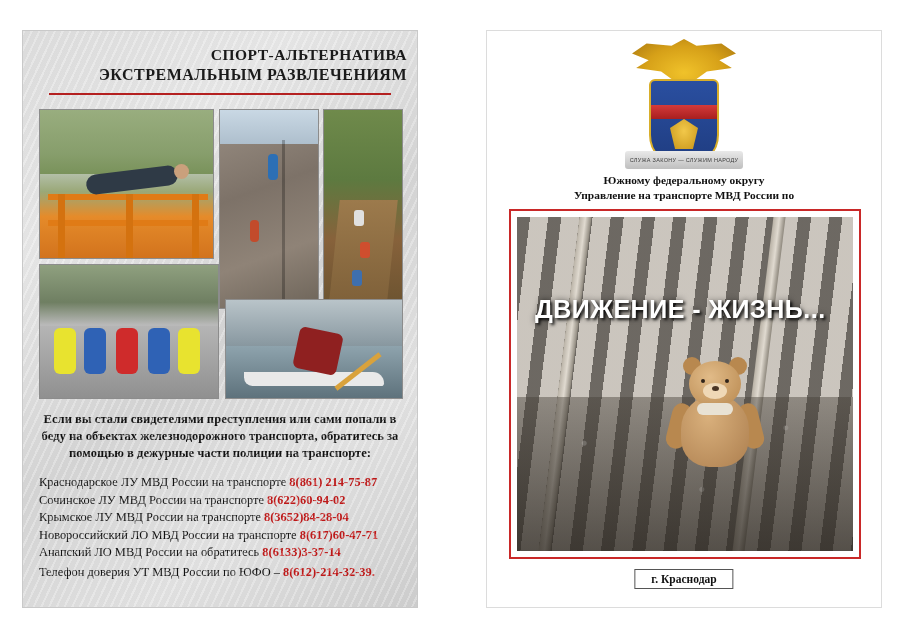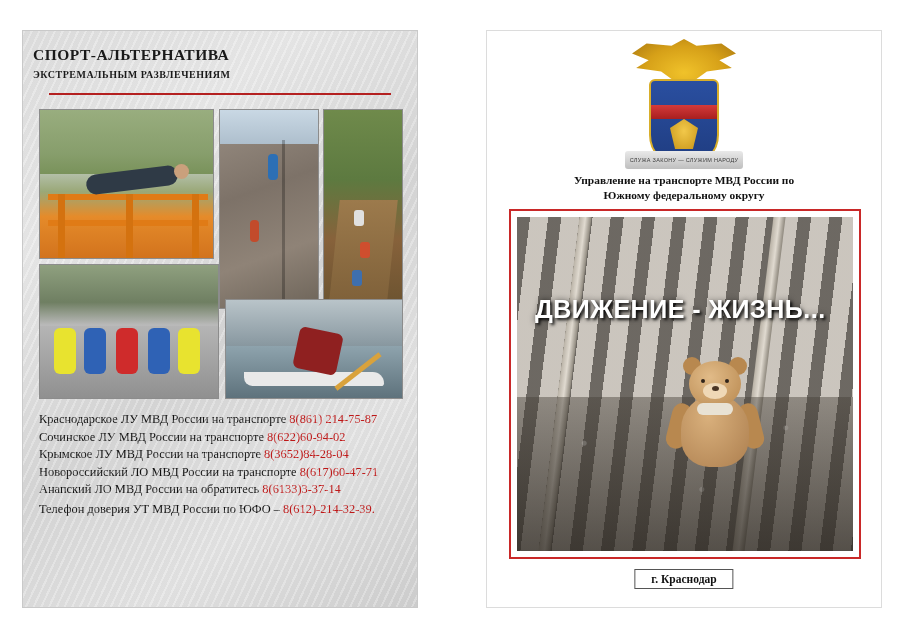--- a/index.html
+++ b/index.html
@@ -37,30 +37,30 @@
     position: absolute;
     inset: 0;
     background:
       repeating-linear-gradient(115deg, rgba(255,255,255,0.45) 0px, rgba(255,255,255,0.45) 2px, rgba(0,0,0,0.03) 2px, rgba(0,0,0,0.03) 7px);
     opacity: .5;
     pointer-events: none;
   }
   .title-block {
     position: relative;
     padding: 14px 10px 8px 10px;
-    text-align: left;
+    text-align: right;
   }
   .title-line1, .title-line2 {
     font-family: "Liberation Serif", serif;
     font-weight: bold;
     color: #1a1a1a;
     letter-spacing: .5px;
   }
   .title-line1 { font-size: 15.5px; line-height: 20px; }
-  .title-line2 { font-size: 10px; line-height: 20px; }
+  .title-line2 { font-size: 16px; line-height: 20px; }
   .title-rule {
     height: 2px;
     background: #b42020;
     margin: 8px 16px 0 16px;
   }
 
   .photo-grid {
     position: relative;
     margin: 6px 16px 0 16px;
     height: 290px;
@@ -134,21 +134,21 @@
     line-height: 17px;
     color: #111;
   }
   .contacts {
     margin: 12px 16px 0 16px;
     font-size: 12.4px;
     line-height: 17.5px;
     color: #111;
   }
   .contacts .row { white-space: nowrap; }
-  .contacts .num { color: #c01818; font-weight: normal; }
+  .contacts .num { color: #c01818; font-weight: bold; }
   .contacts .trust { margin-top: 2px; }
   .contacts .trust .num { color: #c01818; margin-top: 20px; }
 
   
   .right-panel {
     position: absolute;
     left: 486px;
     top: 30px;
     width: 396px;
     height: 578px;
@@ -344,20 +344,21 @@
 
       <div class="ph ph5">
         <div class="water"></div>
         <div class="boat"></div>
         <div class="pad"></div>
         <div class="paddle"></div>
       </div>
 
     </div>
 
+    <div class="appeal">Если вы стали свидетелями преступления или сами попали в беду на объектах железнодорожного транспорта, обратитесь за помощью в дежурные части полиции на транспорте:</div>
 
     <div class="contacts">
       <div class="row">
         <span>Краснодарское ЛУ МВД России на транспорте</span>
         <span class="num">8(861) 214-75-87</span>
       </div>
       <div class="row">
         <span>Сочинское ЛУ МВД России на транспорте</span>
         <span class="num">8(622)60-94-02</span>
       </div>
@@ -386,22 +387,22 @@
     <div class="emblem">
       <div class="eagle"></div>
       <div class="shield">
         <div class="band"></div>
         <div class="inner"></div>
       </div>
       <div class="ribbon">СЛУЖА ЗАКОНУ — СЛУЖИМ НАРОДУ</div>
     </div>
 
     <div class="org-name">
+      <div>Южному федеральному округу</div>
       <div>Управление на транспорте МВД России по</div>
-      <div>Южному федеральному округу</div>
     </div>
 
     <div class="poster">
       <div class="poster-inner">
         <div class="rail-bg"></div>
         <div class="rail-line rail-l"></div>
         <div class="rail-line rail-r"></div>
         <div class="gravel"></div>
 
         <div class="bear">

